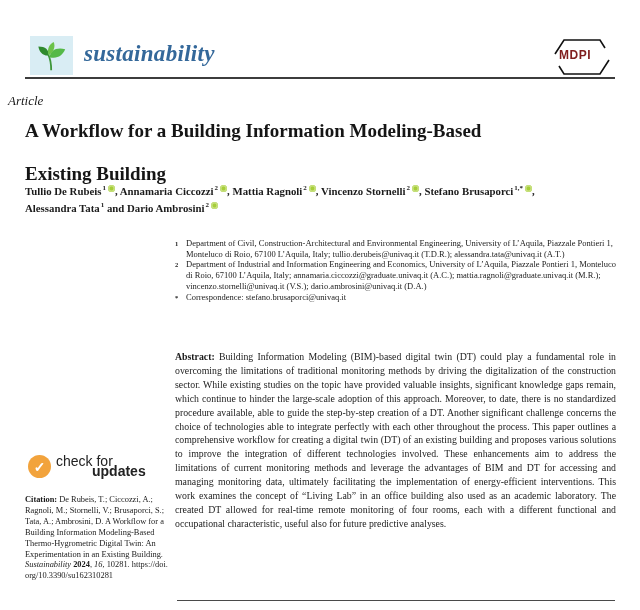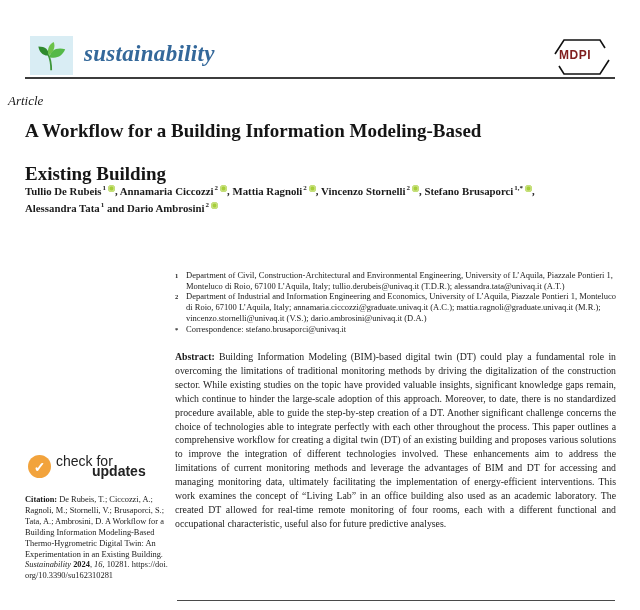--- a/index.html
+++ b/index.html
@@ -15,21 +15,21 @@
   .header-rule { position:absolute; left:25px; top:77px; width:590px; height:2px; background:#3c3c3c; }
 
   
   .article-type { position:absolute; left:8px; top:93px; font-size:13px; font-style:italic; color:#1b1b1b; }
   .paper-title { position:absolute; left:25px; top:108px; width:592px; font-size:19px; font-weight:bold; line-height:21.5px; color:#151515;margin-top:12px; }
   .authors { position:absolute; left:25px; top:181px; width:592px; font-size:10.8px; font-weight:bold; line-height:14.5px; color:#1b1b1b; }
   .authors sup { font-size:7px; margin-left:1px; }
   .orcid { display:inline-block; width:7px; height:7px; border-radius:50%; background:#a6ce39; box-shadow:inset 0 0 0 1.6px #c7e07e; margin-left:2px; vertical-align:3px; }
 
   
-  .affiliations { position:absolute; left:175px; top:238px; width:442px; font-size:8.5px; line-height:10.7px;margin-top:32px; }
+  .affiliations { position:absolute; left:175px; top:238px; width:442px; font-size:8.5px; line-height:10.7px; }
   .aff-row { display:flex; }
   .aff-marker { width:11px; flex:0 0 11px; font-size:6.5px; font-weight:bold; padding-top:1px; }
   .aff-text { flex:1; }
   .abstract { position:absolute; left:175px; top:350px; width:441px; font-size:9.8px; line-height:13.9px; text-align:justify; }
   .keywords { position:absolute; left:175px; top:553px; width:441px; font-size:9.8px; line-height:13.9px; text-align:justify; }
   .bottom-rule { position:absolute; left:177px; top:600px; width:438px; height:1px; background:#4a4a4a; }
 
   
   .badge { position:absolute; left:28px; top:455px; display:flex; align-items:center; gap:5px; cursor:pointer; }
   .badge-circle { width:23px; height:23px; border-radius:50%; background:#f2a33c; color:#fff; display:flex; align-items:center; justify-content:center; font-family:"Liberation Sans", sans-serif; font-weight:bold; font-size:14px; }

